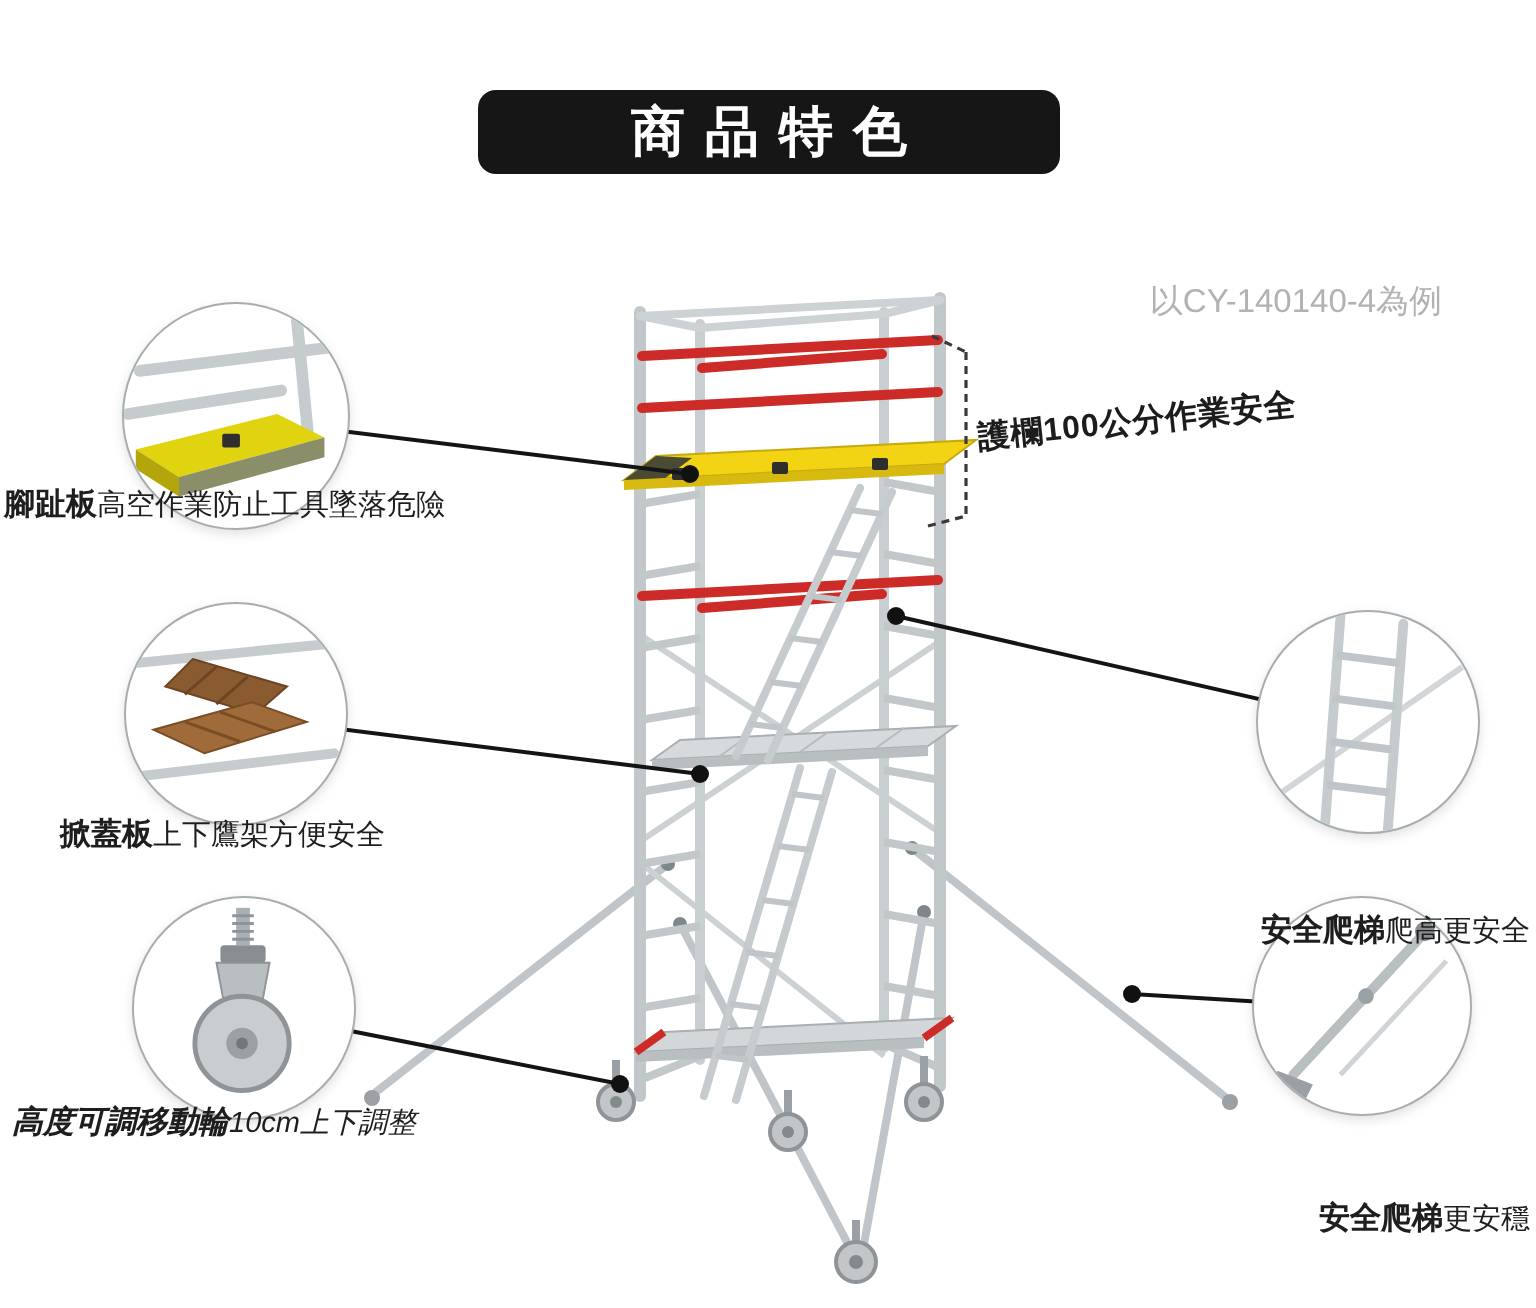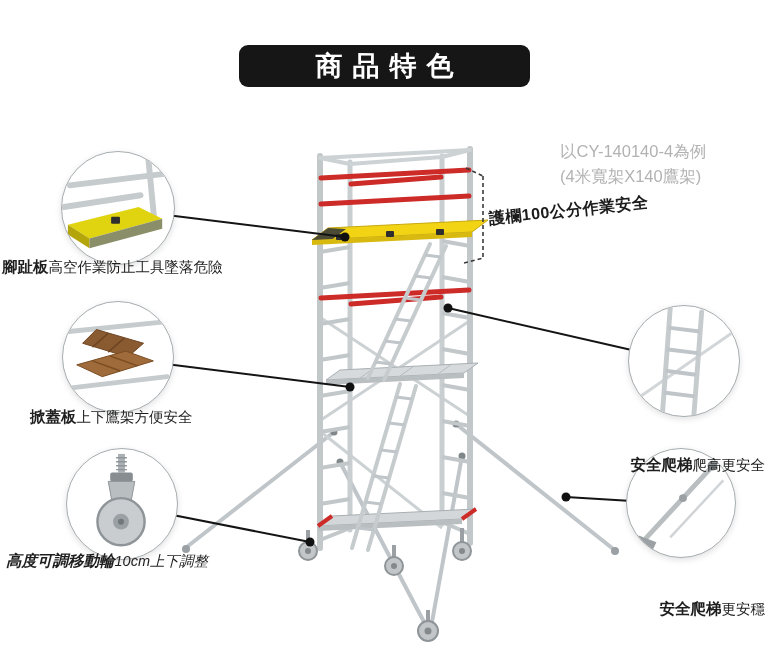--- a/index.html
+++ b/index.html
@@ -15,21 +15,21 @@
   .title-banner {
     position:absolute; left:239px; top:45px; width:291px; height:42px;
     background:#161616; border-radius:9px;
     display:flex; align-items:center; justify-content:center;
     color:#ffffff; font-size:27px; font-weight:bold;
     letter-spacing:10px; text-indent:10px;
   }
 
   .model-note {
     position:absolute; left:560px; top:139px; width:176px;
-    color:#b2b2b2; font-size:16.5px; line-height:25px;
+    text-align:center; color:#b2b2b2; font-size:16.5px; line-height:25px;
   }
 
   .guardrail-label {
     position:absolute; left:489px; top:209px;
     font-size:16px; font-weight:700; color:#1c1c1c;
     transform:rotate(-6deg); transform-origin:left center;
     white-space:nowrap; letter-spacing:0.5px;
   }
 
   .scaffold-svg { position:absolute; left:0; top:0; width:768px; height:654px; pointer-events:none; }
@@ -216,21 +216,20 @@
       <circle cx="566" cy="497" r="4.5"></circle>
     </g>
   </svg>
 
   <div class="title-banner">
     <span>商品特色</span>
   </div>
 
   <div class="model-note">
     <div>以CY-140140-4為例</div>
-    <div>(4米寬架X140鷹架)</div>
   </div>
 
   <div class="guardrail-label">護欄100公分作業安全</div>
 
   <div class="callout-circle" style="left:61px;top:151px;width:114px;height:114px;">
     <svg viewBox="0 0 114 114">
       <g stroke="#c6cbce" stroke-width="6" stroke-linecap="round" fill="none">
         <line x1="8" y1="34" x2="106" y2="22"></line>
         <line x1="2" y1="56" x2="80" y2="44"></line>
         <line x1="88" y1="8" x2="94" y2="70"></line>
@@ -293,21 +292,21 @@
   <div class="callout-circle" style="left:626px;top:448px;width:110px;height:110px;">
     <svg viewBox="0 0 110 110">
       <line x1="98" y1="32" x2="44" y2="90" stroke="#d0d4d6" stroke-width="2.5"></line>
       <line x1="94" y1="10" x2="20" y2="90" stroke="#b9bec1" stroke-width="5" stroke-linecap="round"></line>
       <circle cx="87" cy="17" r="5" fill="#878d90"></circle>
       <circle cx="57" cy="50" r="4" fill="#9aa0a3"></circle>
       <polygon points="12,88 30,95 26,103 8,96" fill="#9aa0a3"></polygon>
     </svg>
   </div>
 
-  <div class="feature-label" style="left:2px;top:257px;text-align:right;">
+  <div class="feature-label" style="left:2px;top:242px;text-align:right;">
     <span class="b">腳趾板</span><span class="r">高空作業防止工具墜落危險</span>
   </div>
 
   <div class="feature-label" style="left:30px;top:407px;">
     <span class="b">掀蓋板</span><span class="r">上下鷹架方便安全</span>
   </div>
 
   <div class="feature-label" style="left:6px;top:551px;font-style:italic;">
     <span class="b">高度可調移動輪</span><span class="r">10cm上下調整</span>
   </div>

